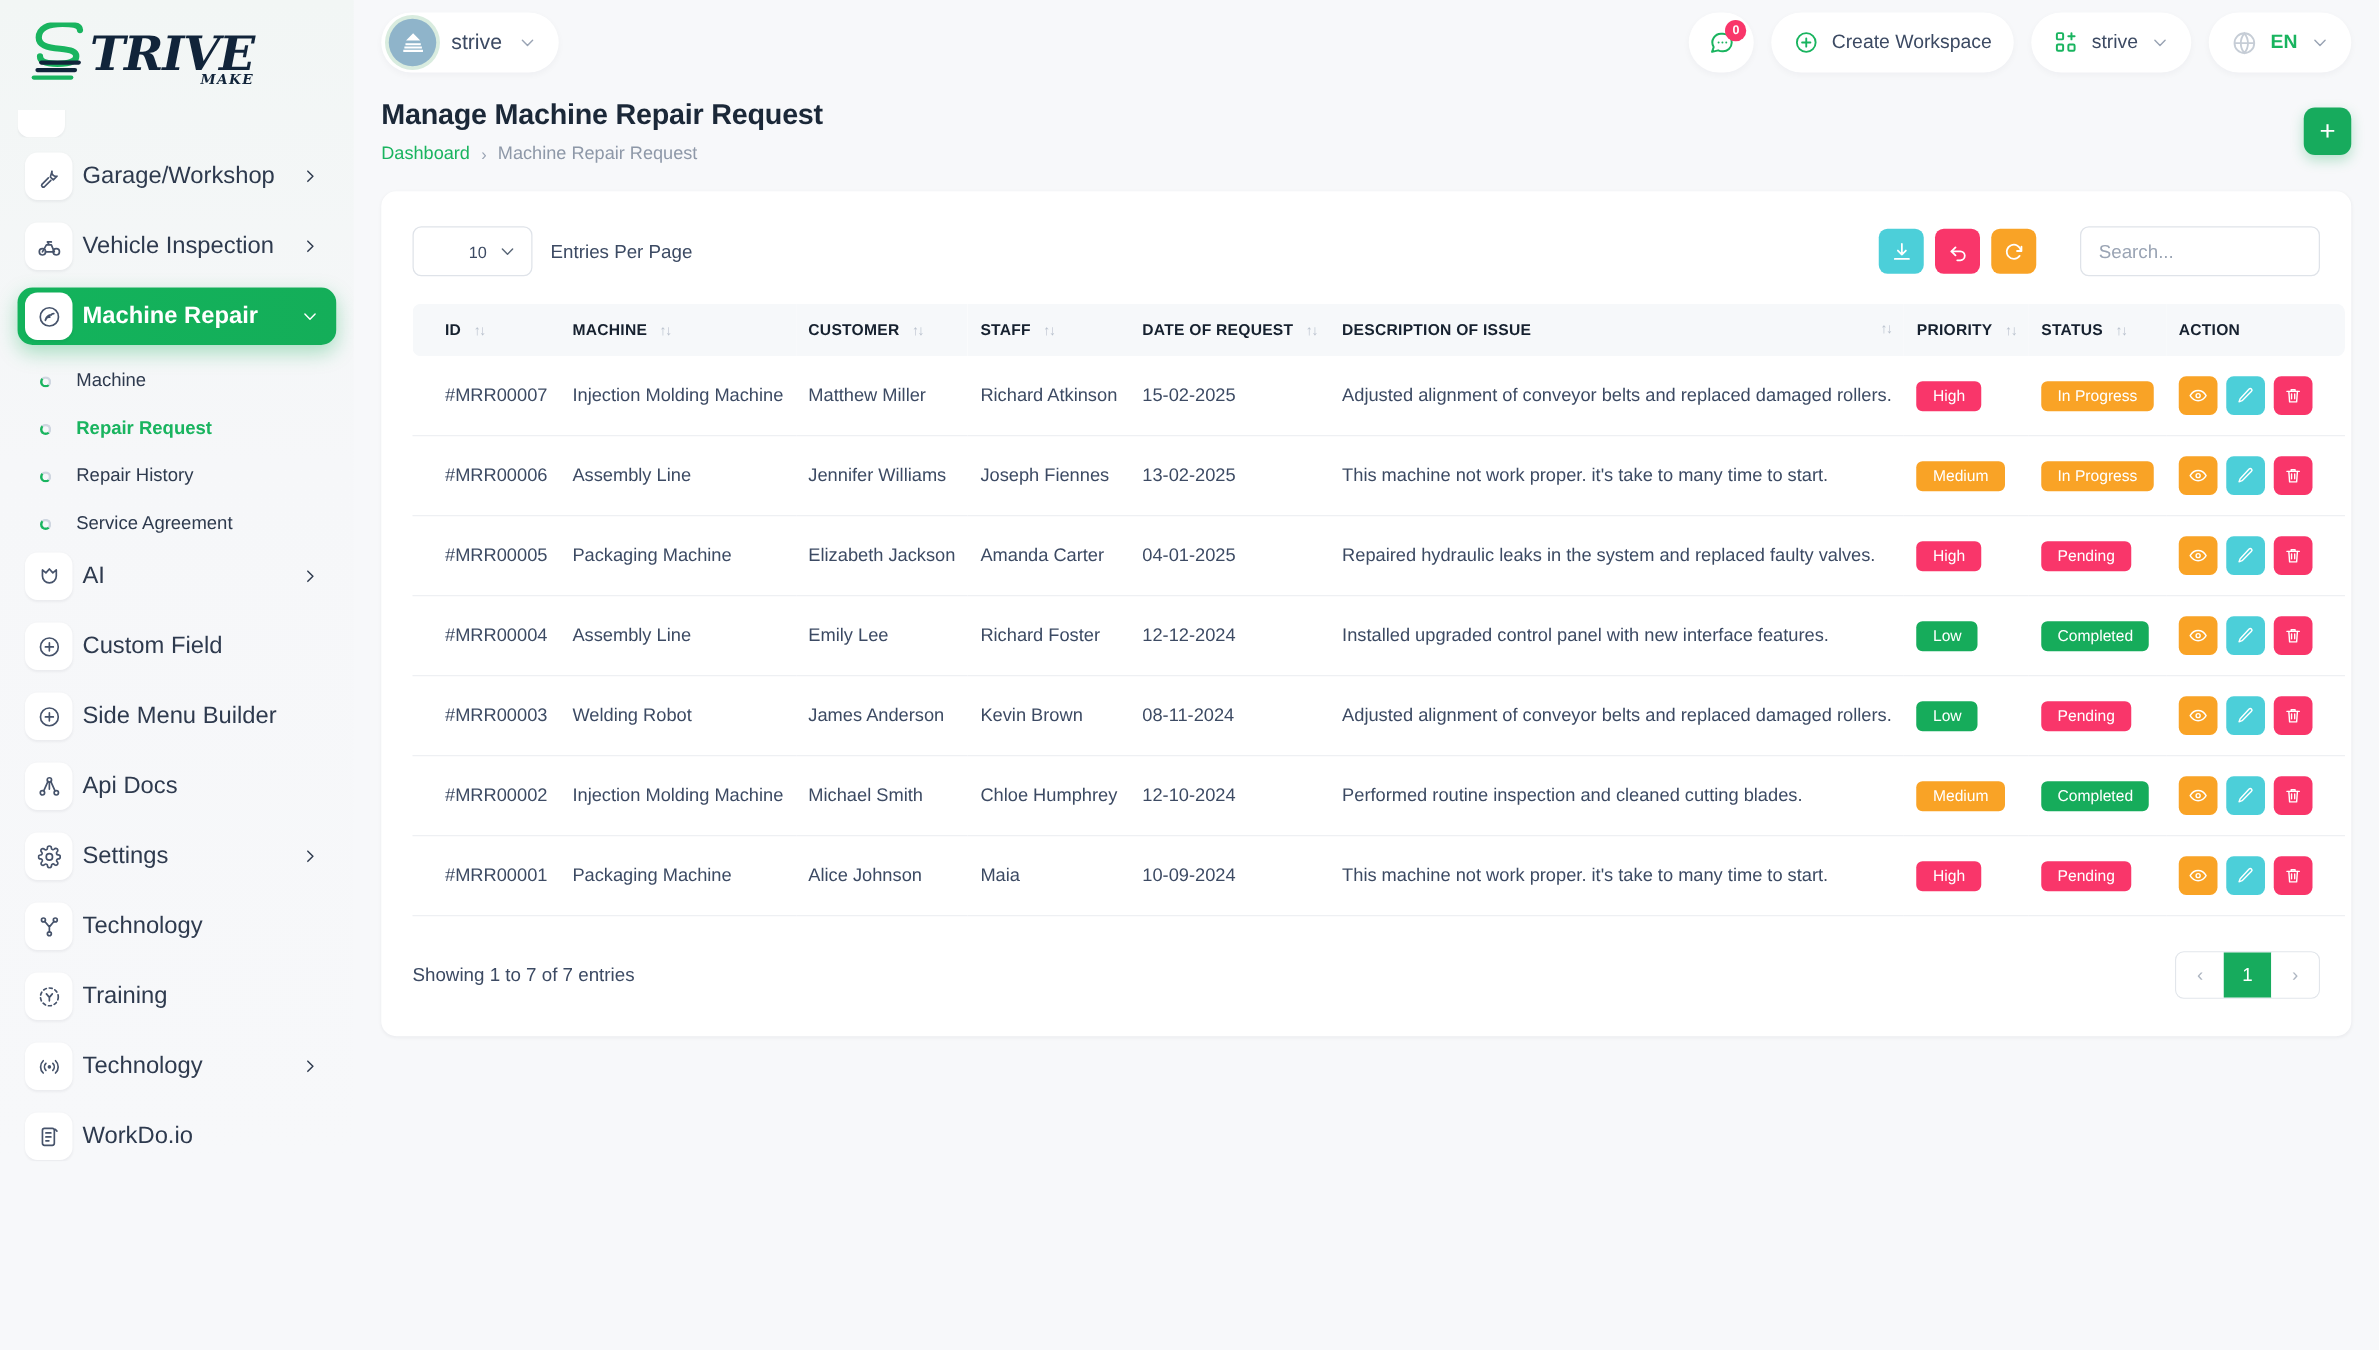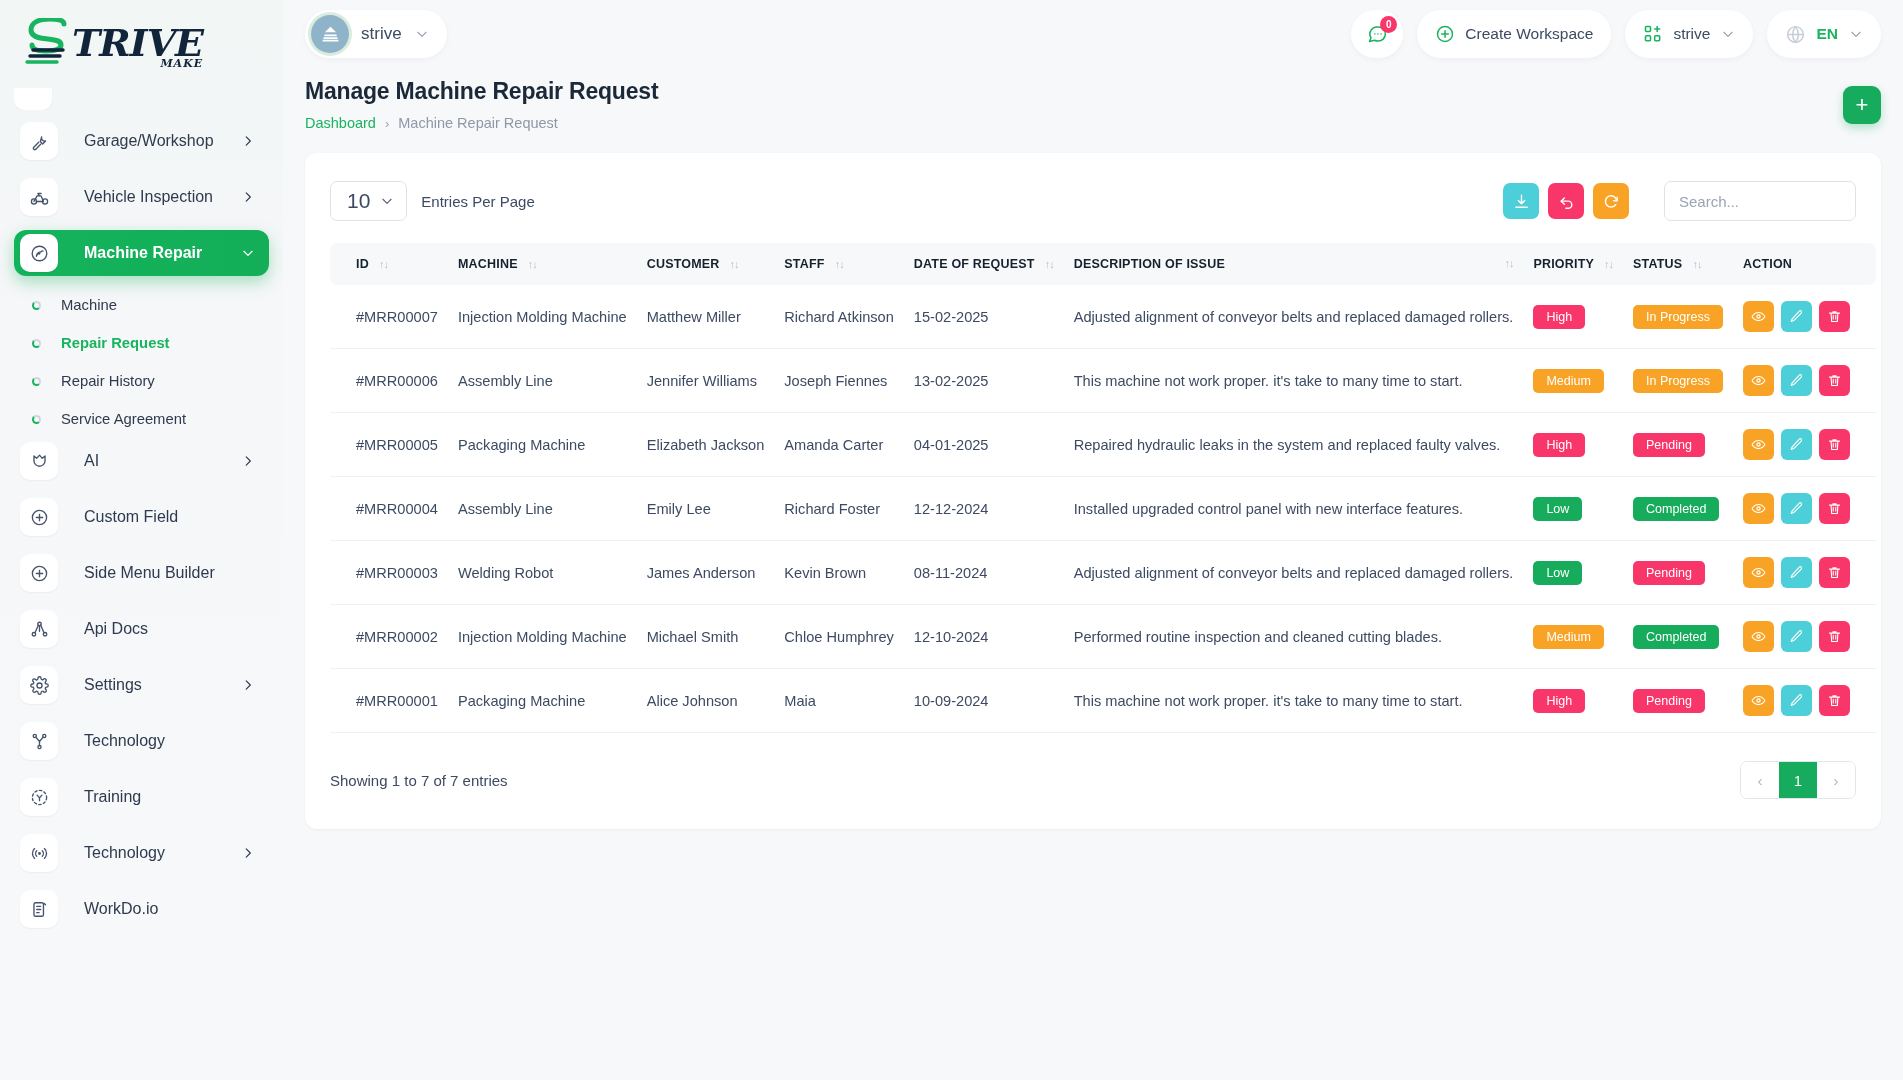--- a/index.html
+++ b/index.html
@@ -59,22 +59,22 @@
   .nav-icon {
     width: 38px; height: 38px; flex: 0 0 38px;
     background: #ffffff;
     border-radius: 10px;
     display: flex; align-items: center; justify-content: center;
     box-shadow: 0 1px 2px rgba(16,24,40,.05);
   }
   .nav-icon svg { width: 19px; height: 19px; stroke: #46536b; fill: none; stroke-width: 1.7; stroke-linecap: round; stroke-linejoin: round; }
   .nav-label {
     flex: 1 1 auto;
-    margin-left: 26px;
-    font-size: 16px;
+    margin-left: 8px;
+    font-size: 19px;
     color: #2e3a4e;
     font-weight: 500;
     white-space: nowrap;
   }
   .nav-item.active .nav-label { color: #fff; font-weight: 700; }
   .chev { width: 14px; height: 14px; stroke:#2e3a4e; fill:none; stroke-width:2; stroke-linecap:round; stroke-linejoin:round; }
   .nav-item.active .chev { stroke: #fff; }
 
   .sub-item {
     display: flex; align-items: center;
@@ -165,21 +165,21 @@
     padding: 26px 25px 30px 25px;
   }
 
   .tools { display: flex; align-items: center; height: 44px; }
   .per-page {
     display: flex; align-items: center; gap: 10px;
     border: 1px solid #dfe3e9; border-radius: 7px;
     height: 40px; padding: 0 12px 0 16px; background: #fff;
     cursor: pointer;
   }
-  .per-page-val { font-size: 21px; color: #3c4a63; }
+  .per-page-val { font-size: 13px; color: #3c4a63; margin-left: 28px; }
   .per-page-label { margin-left: 14px; font-size: 15px; color: #3c4a63; }
 
   .tools-right { margin-left: auto; display: flex; align-items: center; gap: 9px; }
   .sq-btn {
     width: 36px; height: 36px; border-radius: 7px;
     display: flex; align-items: center; justify-content: center;
     cursor: pointer;
   }
   .sq-btn svg { width: 17px; height: 17px; stroke: #fff; fill: none; stroke-width: 2; stroke-linecap: round; stroke-linejoin: round; }
   .search-box {

